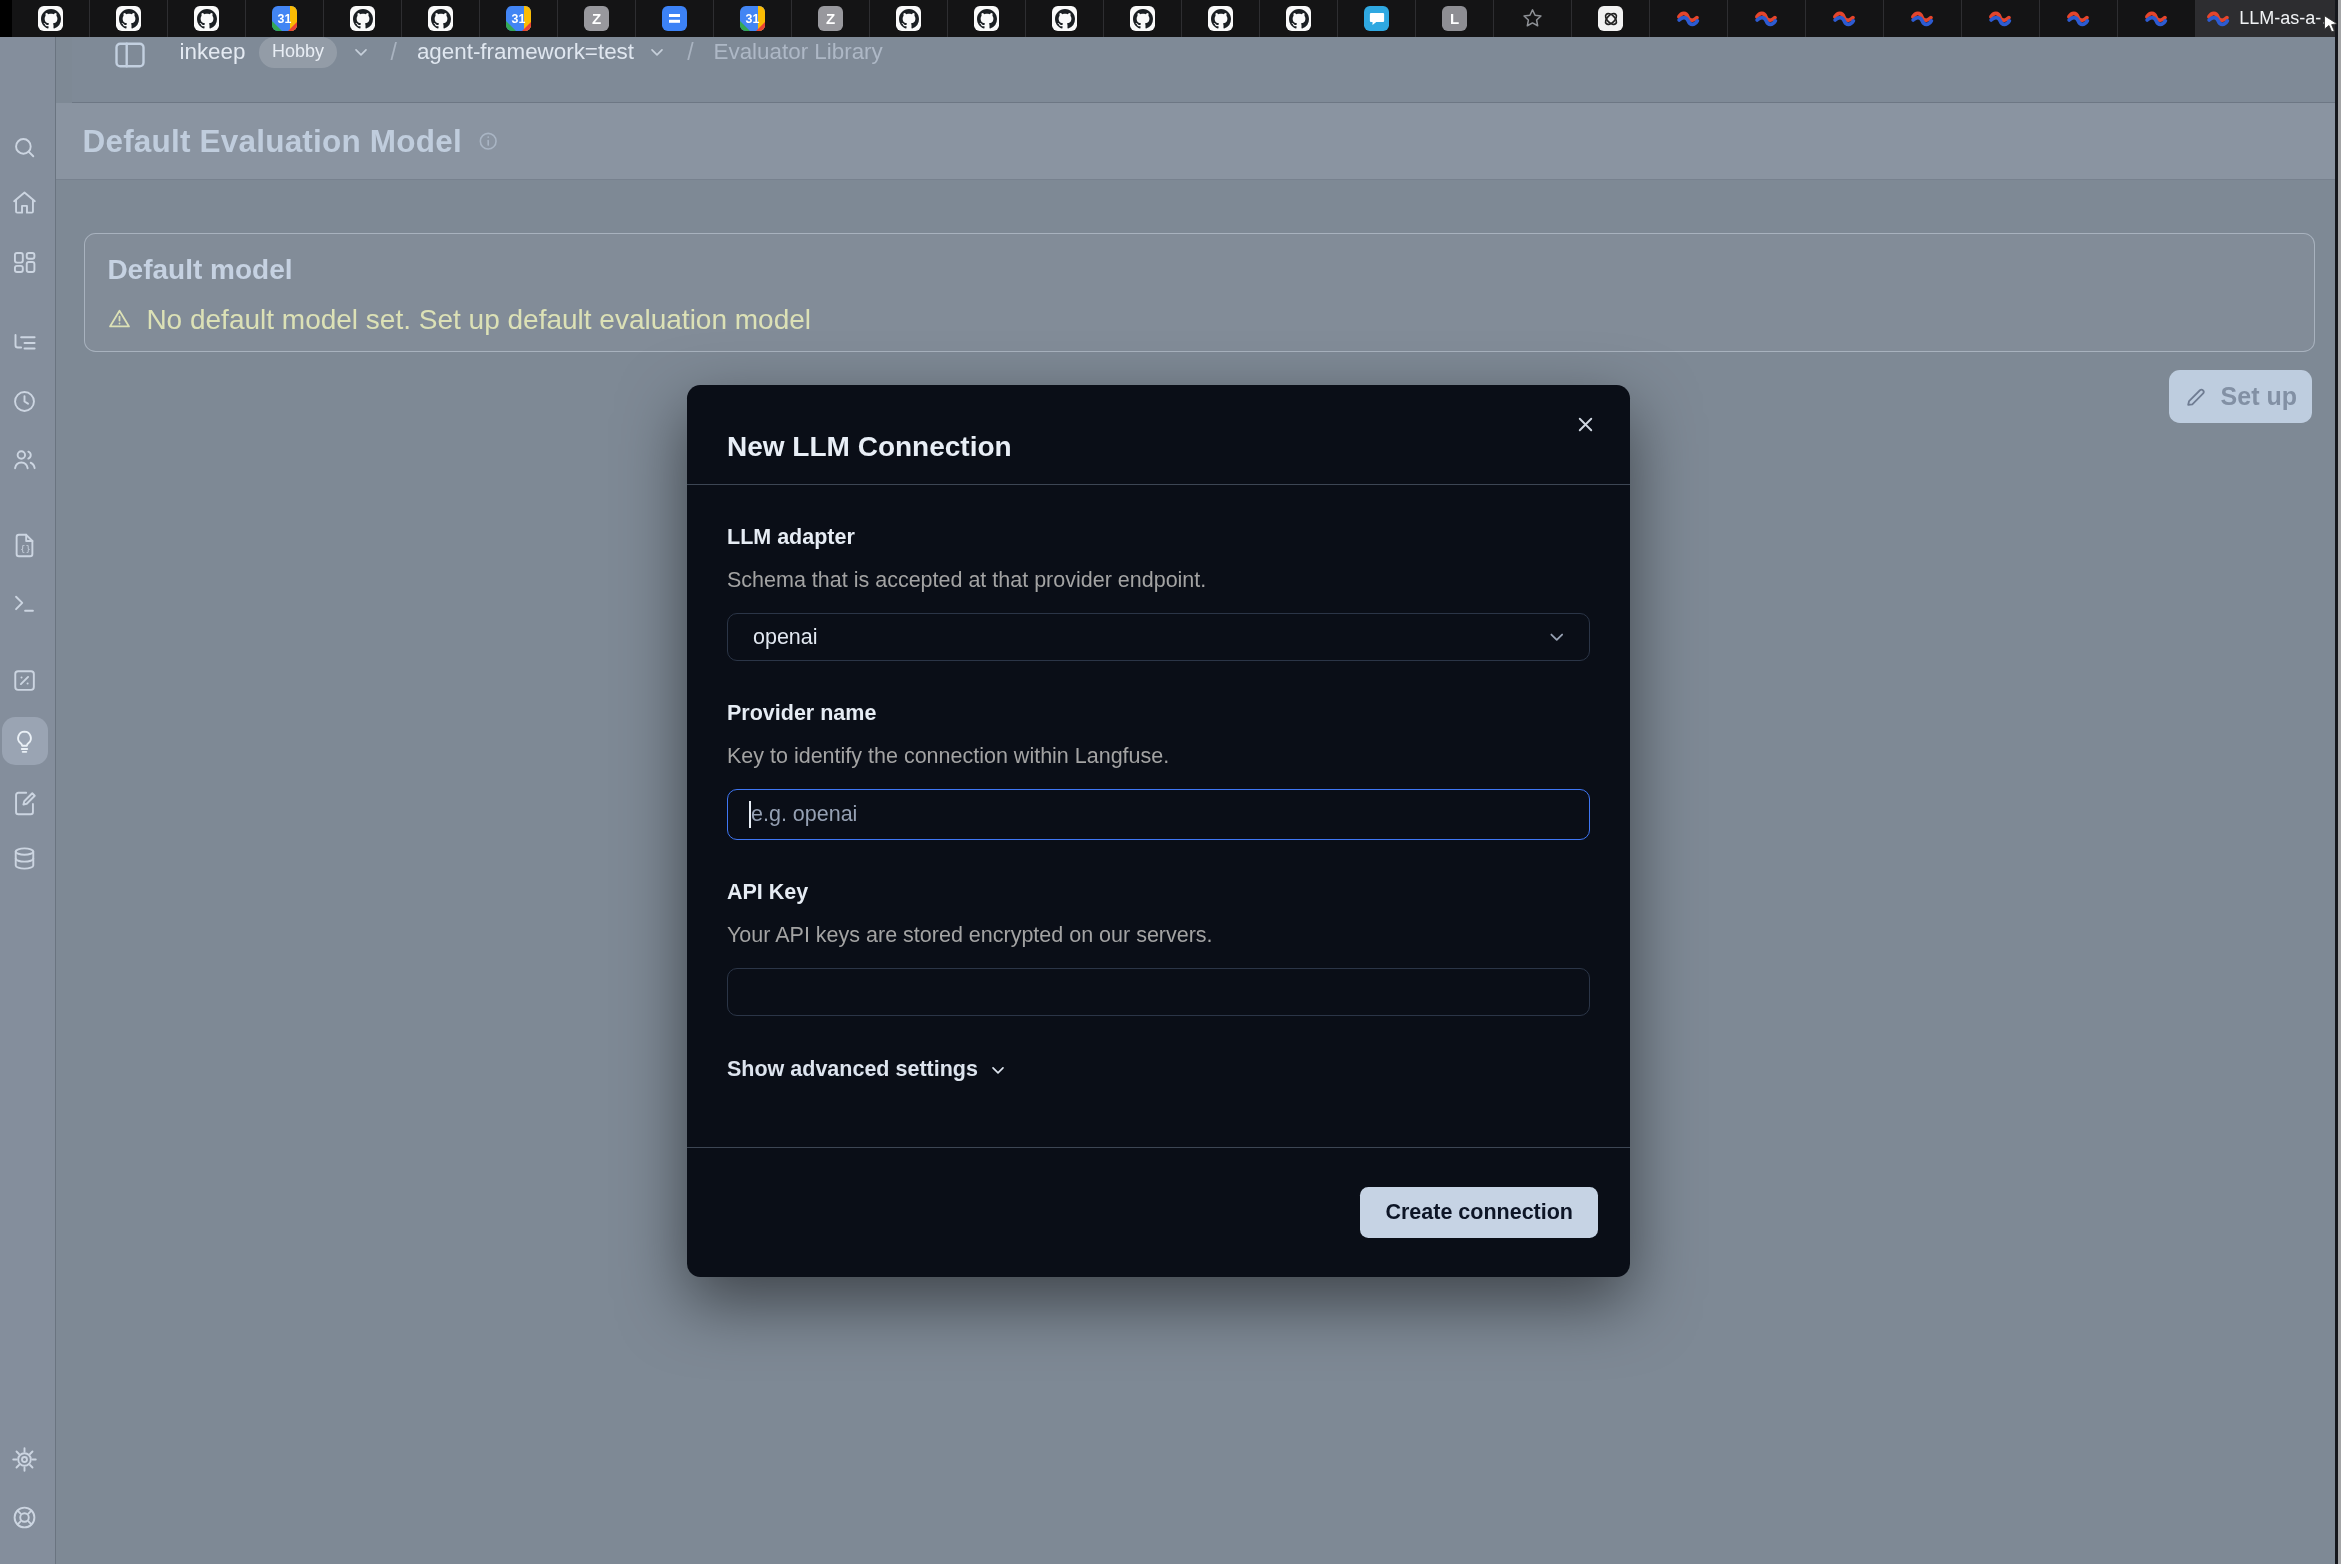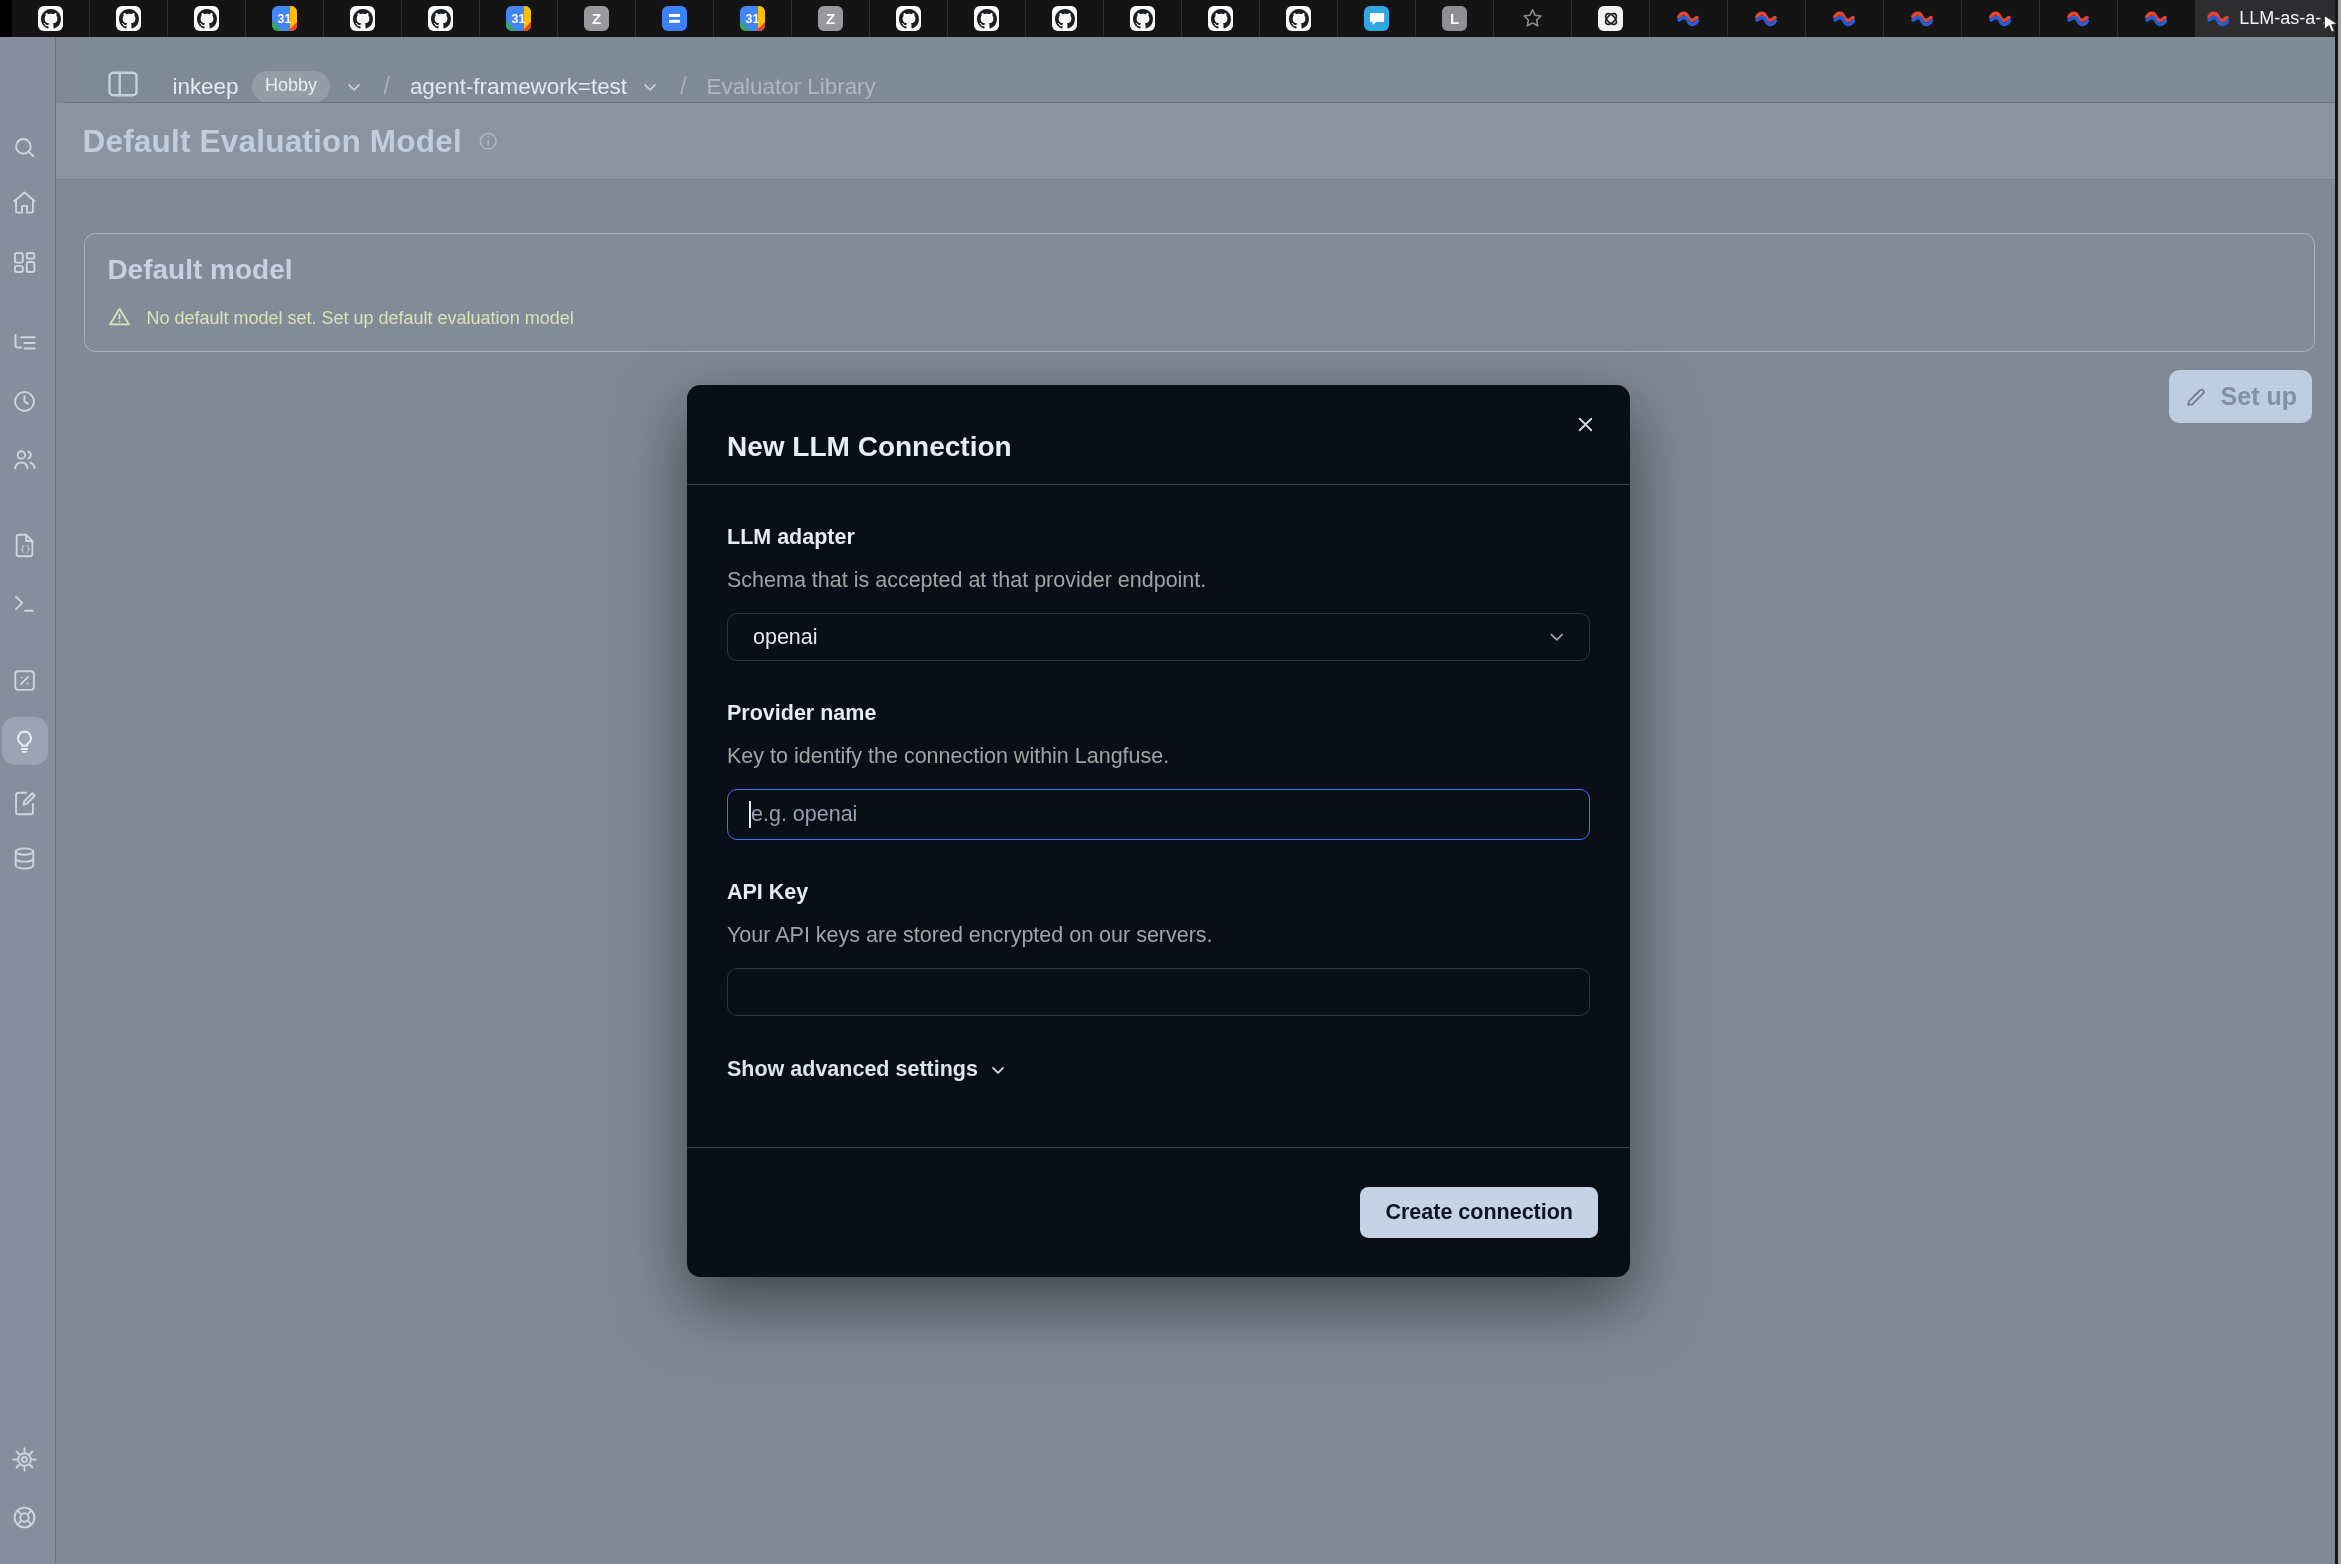--- a/index.html
+++ b/index.html
@@ -37,22 +37,22 @@
   
   .app{position:absolute;left:0;top:37px;width:2342px;height:1527px;display:flex;}
   .sidebar{position:relative;width:56px;height:100%;background:#848e9c;
            border-right:0.8px solid #6a7480;box-sizing:border-box;flex:none;}
   .side-item{position:absolute;left:1.7px;width:46px;height:48px;display:flex;
              align-items:center;justify-content:center;color:#ccd5e1;border-radius:13.3px;}
   .side-item.active{background:#9aa4b3;color:#eaf0f6;}
   .side-item svg{width:27px;height:27px;}
 
   .main{position:relative;flex:1;background:#7e8995;}
-  .appheader{position:absolute;left:9px;top:0;right:0;height:66px;background:#7f8a97;
-             border-bottom:0.8px solid #6d7784;display:flex;align-items:flex-end;
+  .appheader{position:absolute;left:16px;top:0;right:0;height:66px;background:#7f8a97;
+             border-bottom:0.8px solid #6d7784;display:flex;align-items:flex-start;
              padding-left:40px;box-sizing:border-box;}
   .toggle{color:#c3d0e0;display:flex;margin-right:31.5px;}
   .toggle svg{width:36px;height:36px;}
   .breadcrumb{display:flex;align-items:center;gap:13.3px;font-size:22.4px;}
   .bc-org{color:#e4eaf2;}
   .badge{background:rgba(255,255,255,.16);color:#e9eef5;font-size:18px;
          padding:4.1px 13.3px 5.8px;border-radius:828px;}
   .chev{color:#c6cfda;display:flex;}
   .chev svg{width:20px;height:20px;}
   .sep{color:#a9b3c0;font-size:23px;padding:0 6.6px;}
@@ -65,21 +65,21 @@
   .titlebar h1{margin:0;font-size:31.5px;font-weight:700;color:#c0cddd;letter-spacing:0.2px;}
   .info{color:#a9b5c4;display:flex;}
   .info svg{width:22.4px;height:22.4px;}
 
   .card{position:absolute;left:28px;top:196px;right:27px;height:119px;box-sizing:border-box;
         border:1.7px solid rgba(200,210,222,.55);border-radius:11.6px;
         background:rgba(255,255,255,.03);padding:20px 0 0 22.4px;}
   .card h2{margin:0;font-size:28px;font-weight:700;color:#c6d2e2;}
   .warnrow{display:flex;align-items:center;gap:14px;margin-top:18px;color:#dce1b6;}
   .warnrow svg{width:25px;height:25px;flex:none;}
-  .warn-text{font-size:18px;}
+  .warn-text{font-size:28px;}
 
   .setup{position:absolute;top:333px;right:30px;width:143px;height:53px;border:none;
          background:#becddf;border-radius:10.8px;display:flex;align-items:center;
          justify-content:center;gap:11.6px;cursor:pointer;}
   .setup svg{width:25px;height:25px;color:#6f7c92;}
   .setup span{font-size:25px;font-weight:600;color:#8290a4;font-family:inherit;}
 
   
   .modal{position:absolute;left:687px;top:385px;width:943px;height:892px;
          background:#0a0e17;border-radius:13.3px;box-shadow:0 25px 66px rgba(0,0,0,.5);

